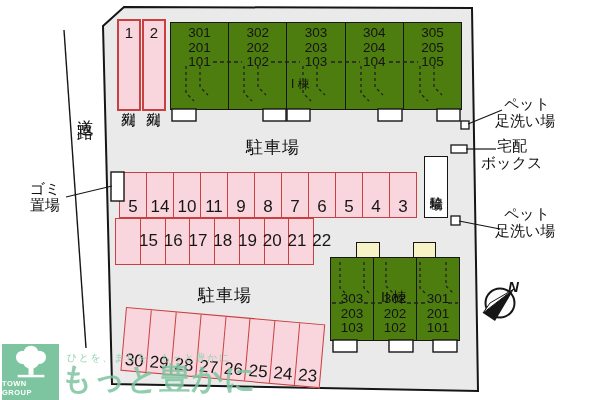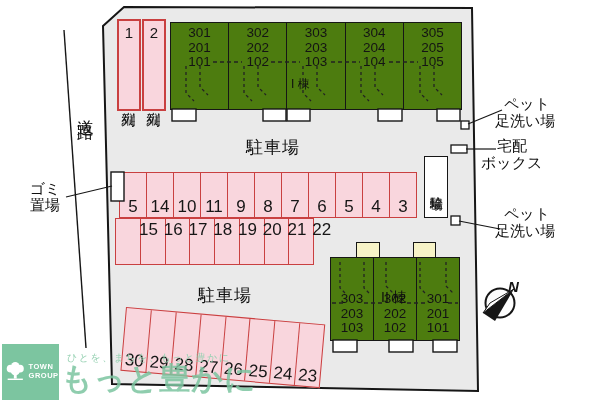--- a/index.html
+++ b/index.html
@@ -17,37 +17,37 @@
   .units{text-align:center;font-size:13.5px;line-height:14.5px;color:#141414;padding-top:3px;}
   .bldg2 .units{padding-top:34px;}
   .bprot{position:absolute;background:#f7f3c7;border:1.6px solid #161616;border-bottom:none;box-sizing:border-box;}
 
   
   .prow{position:absolute;background:#f9d6dd;border:1.6px solid #c94040;display:flex;box-sizing:border-box;}
   .pcell{flex:1;border-right:1.5px solid #c94040;position:relative;}
   .pcell:last-child{border-right:none;}
   .pnum{position:absolute;left:0;right:0;text-align:center;font-size:17px;color:#161616;}
   .pnum.bot{bottom:0;}
-  .pnum.top{top:1px;padding-left:23px;}
+  .pnum.top{top:12px;padding-left:23px;}
 
   
   .tandem{position:absolute;width:24px;height:92px;background:#f9d6dd;border:2px solid #c94040;
           box-sizing:border-box;display:flex;flex-direction:column;align-items:center;
           justify-content:space-between;padding:3px 0 6px;}
   .tnum{font-size:15px;color:#161616;}
   .tlabel{writing-mode:vertical-rl;text-orientation:upright;font-size:14px;color:#161616;letter-spacing:1px;}
 
   
   .bike{position:absolute;left:424px;top:156px;width:24px;height:62px;background:#fff;
         border:1.5px solid #161616;box-sizing:border-box;display:flex;align-items:center;justify-content:center;}
   .bike .vtext{font-size:13px;color:#161616;letter-spacing:1px;}
 
   
   .logo-sq{position:absolute;left:2px;top:344px;width:57px;height:56px;background:#7cc5a0;
-           display:flex;align-items:center;justify-content:flex-end;
+           display:flex;flex-direction:column;align-items:center;justify-content:flex-end;
            padding-bottom:3px;box-sizing:border-box;}
   .brand{font-size:7.5px;font-weight:bold;color:#ffffff;letter-spacing:0.5px;}
   .tagline{position:absolute;left:67px;top:351px;font-size:10px;color:#96d1b2;letter-spacing:1.5px;}
   .watermark{position:absolute;left:61px;top:358px;font-size:31px;font-weight:bold;color:#7cc5a0;
              opacity:0.85;letter-spacing:1px;}
 </style>
 </head>
 <body>
 
 <div id="stage">

